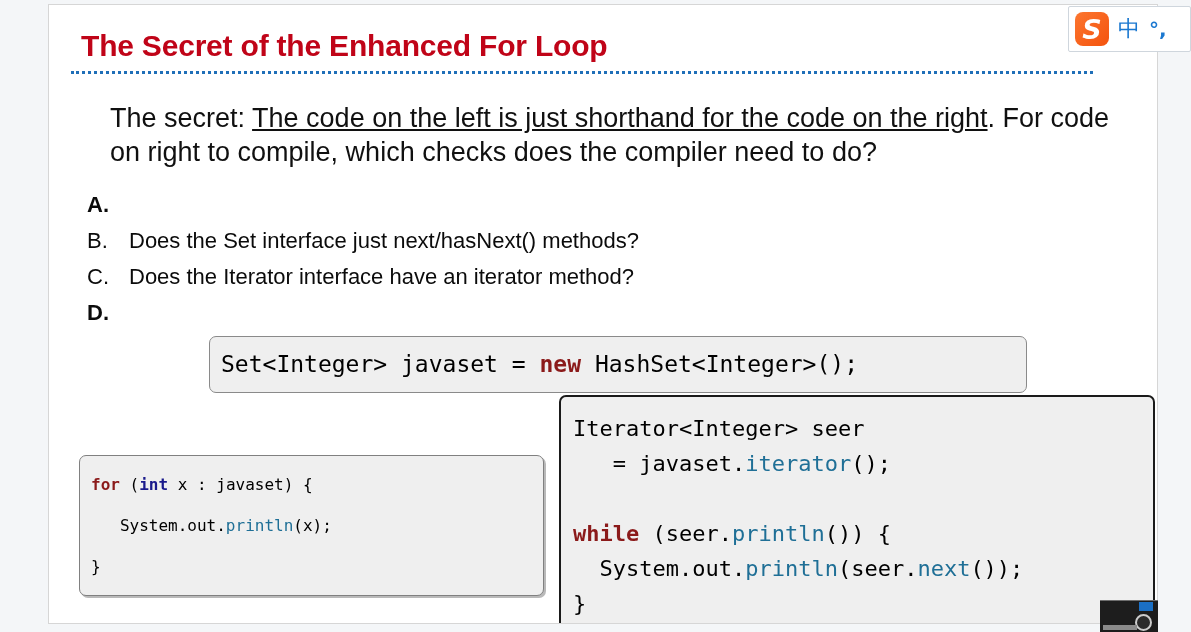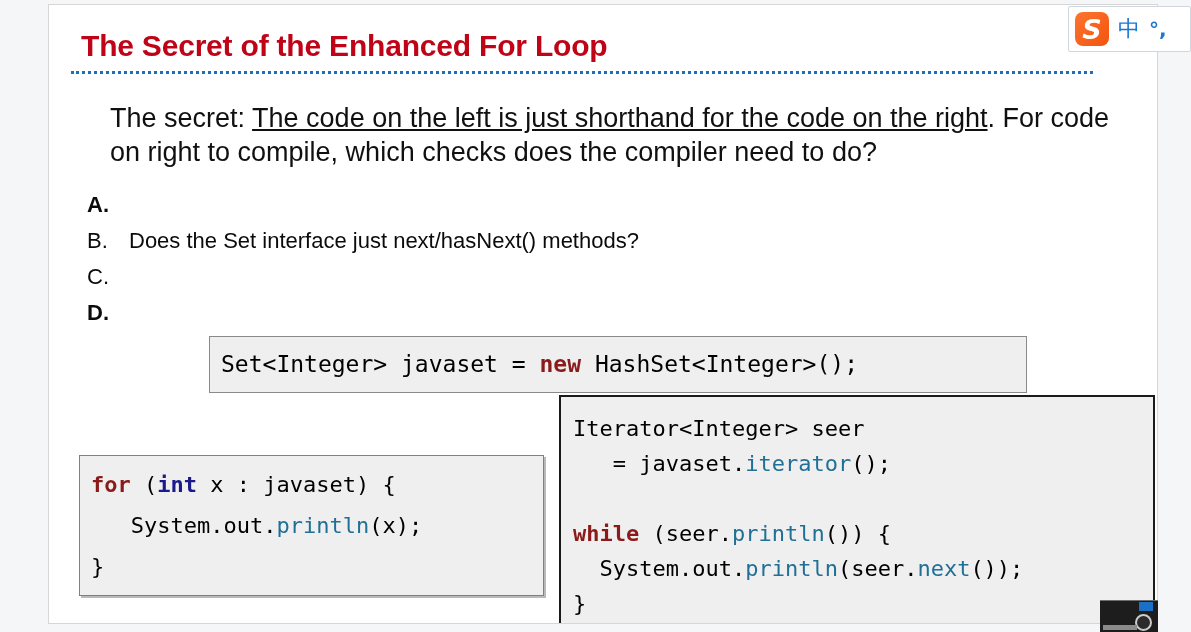--- a/index.html
+++ b/index.html
@@ -82,40 +82,41 @@
   .choice.strong .letter,
   .choice.strong .ctext { font-weight: bold; }
 
   
   .codebox {
     position: absolute;
     background: #efefef;
     font-family: "DejaVu Sans Mono", monospace;
     white-space: pre;
     box-sizing: border-box;
+    border-radius: 7px;
   }
   #decl-box {
     left: 160px;
     top: 331px;
     width: 818px;
     height: 57px;
     border: 1px solid #8a8a8a;
     font-size: 23px;
     line-height: 55px;
     padding-left: 11px;
     z-index: 2;
   }
   #for-box {
     left: 30px;
     top: 450px;
     width: 465px;
     height: 141px;
     border: 1px solid #808080;
     box-shadow: 2px 2px 0 #b9b9b9;
-    font-size: 22px;
+    font-size: 16px;
     line-height: 41px;
     padding: 8px 0 0 11px;
     z-index: 2;
   }
   #iter-box {
     left: 510px;
     top: 390px;
     width: 596px;
     height: 234px;
     border: 2px solid #1a1a1a;
@@ -222,20 +223,21 @@
   <div id="choices">
     <div class="choice strong">
       <span class="letter">A.</span>
     </div>
     <div class="choice">
       <span class="letter">B.</span>
       <span class="ctext">Does the Set interface just next/hasNext() methods?</span>
     </div>
     <div class="choice">
       <span class="letter">C.</span>
+      <span class="ctext">Does the Iterator interface have an iterator method?</span>
     </div>
     <div class="choice strong">
       <span class="letter">D.</span>
     </div>
   </div>
 
   <div class="codebox" id="decl-box"><span>Set&lt;Integer&gt; javaset = </span><span class="kw">new</span><span> HashSet&lt;Integer&gt;();</span></div>
 
   <div class="codebox" id="for-box"><span class="kw">for</span><span> (</span><span class="type">int</span><span> x : javaset) {</span>
 <span>   System.out.</span><span class="mth">println</span><span>(x);</span>

